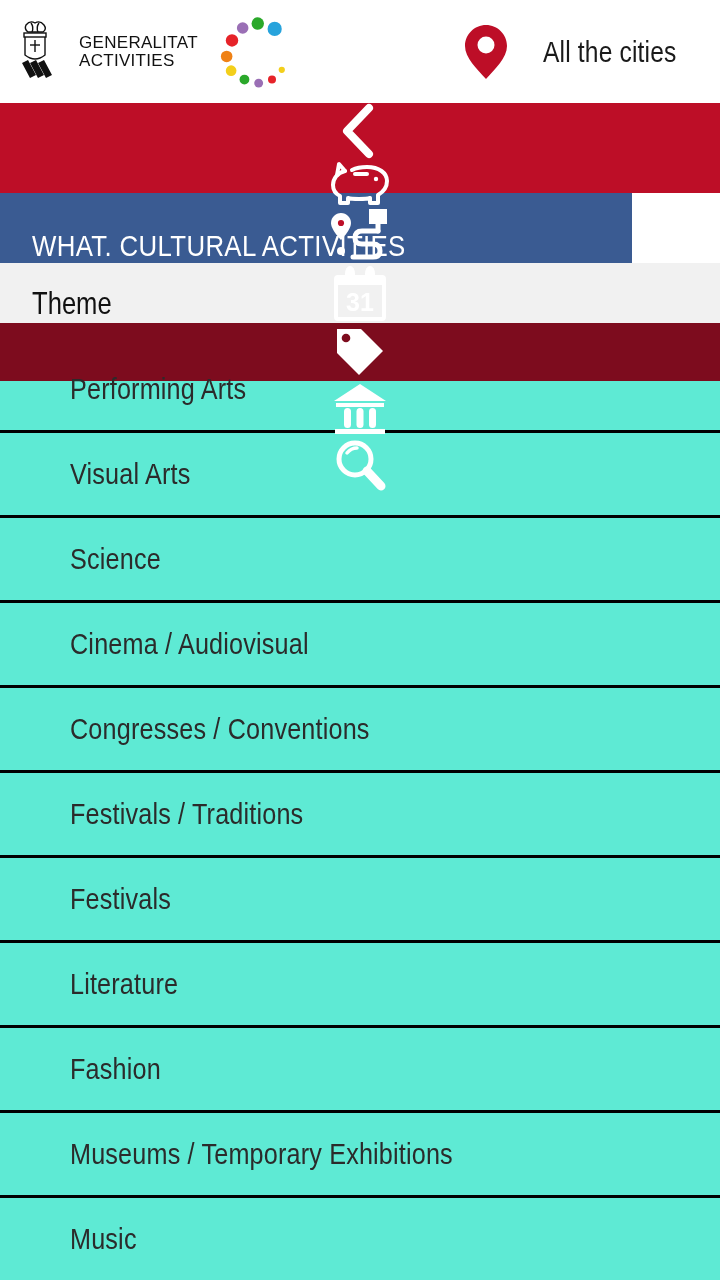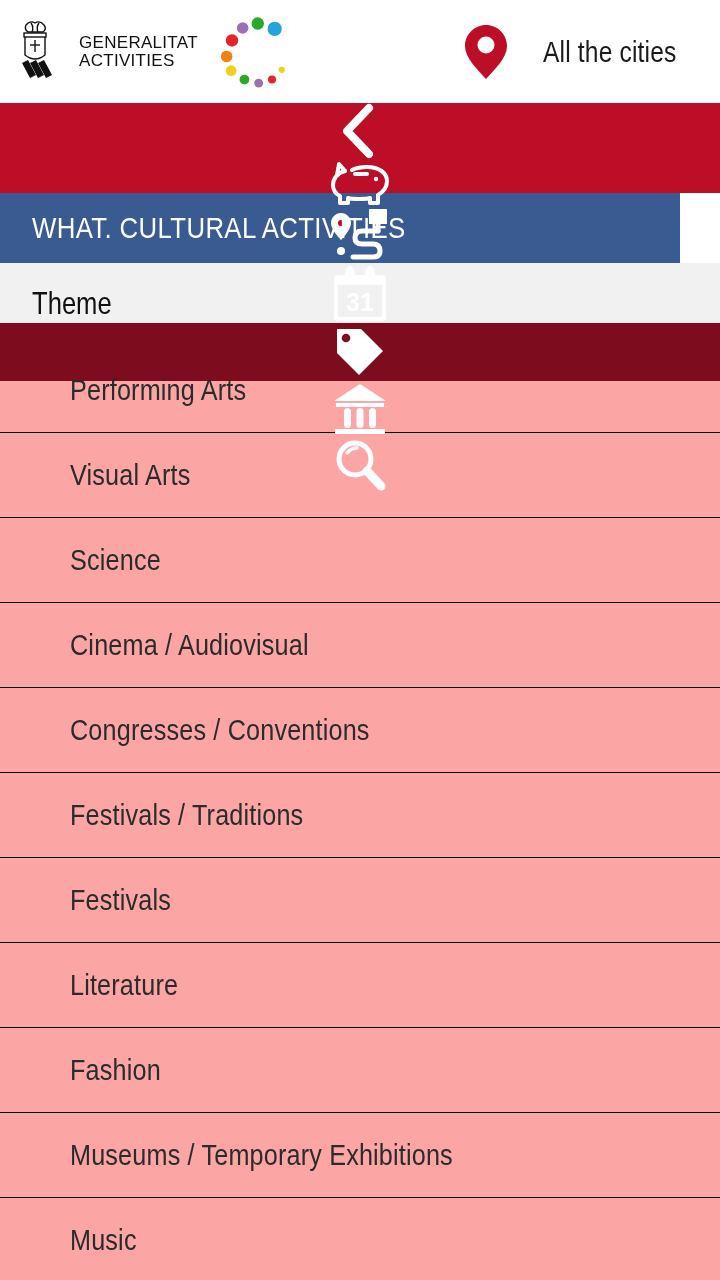--- a/index.html
+++ b/index.html
@@ -74,25 +74,25 @@
     display: flex;
     align-items: center;
     justify-content: center;
     cursor: pointer;
   }
   .tb-item.active { background: #7d0c1e; }
   .tb-item svg { display: block; }
 
   
   .section-bar {
-    width: 680px;
+    width: 632px;
     height: 70px;
     background: #3a5b92;
     display: flex;
-    align-items: center;
+    align-items: flex-end;
   }
   .section-bar .title {
     margin-left: 32px;
     color: #ffffff;
     font-size: 30px;
     font-weight: 300;
     letter-spacing: 0.4px;
     transform: scaleX(0.86);
     transform-origin: left center;
     white-space: nowrap;
@@ -116,22 +116,22 @@
     transform-origin: left center;
     white-space: nowrap;
   }
 
   
   .theme-list { width: 720px; background: #ffffff; }
   .theme-row {
     height: 85px;
     display: flex;
     align-items: center;
-    border-bottom: 1px solid #000000;
-    background: #fca5a5;
+    border-bottom: 3px solid #000000;
+    background: #5eead4;
     cursor: pointer;
   }
   .theme-row .row-label {
     margin-left: 70px;
     font-size: 30px;
     color: #2b2b2b;
     font-weight: 300;
     letter-spacing: 0.2px;
     transform: scaleX(0.84);
     transform-origin: left center;

